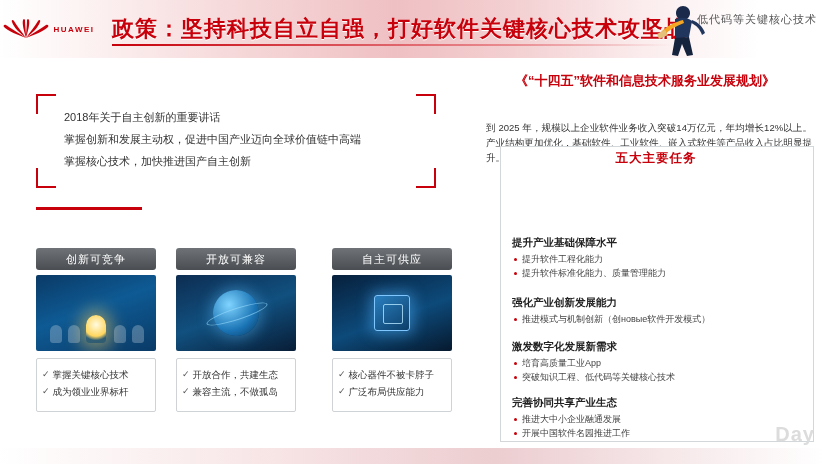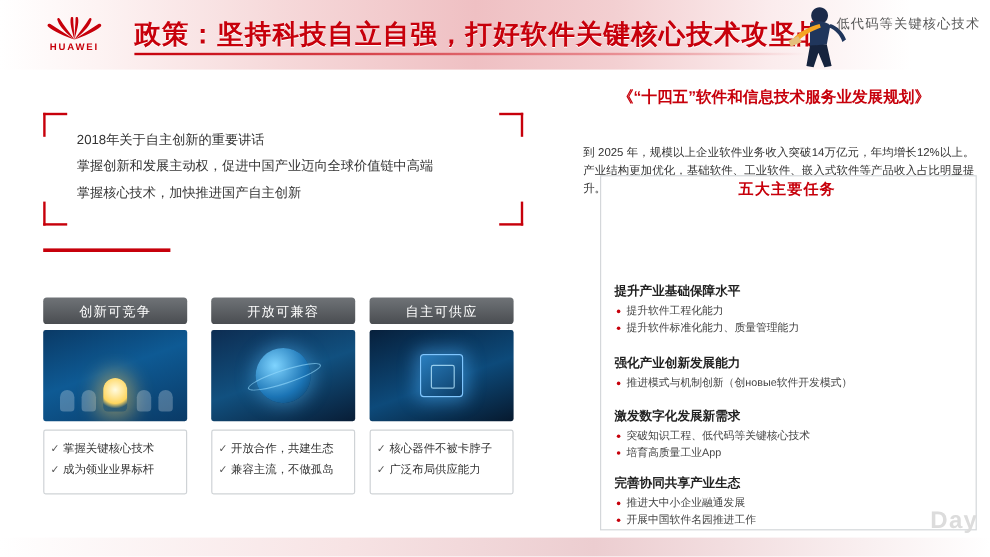--- a/index.html
+++ b/index.html
@@ -11,22 +11,22 @@
     position:relative;
   }
   .slide{position:relative;width:825px;height:464px;overflow:hidden;background:#fff;}
 
   
   .header{
     position:absolute;left:0;top:0;width:825px;height:58px;
     background:linear-gradient(90deg,#ffffff 0%,#fdf3f3 10%,#f6d9da 28%,#efc0c3 48%,#f3cfd1 62%,#fbeced 78%,#ffffff 92%);
   }
   .header-logo{
-    position:absolute;left:16px;top:10px;width:92px;height:38px;
-    display:flex;flex-direction:column;align-items:center;justify-content:center;
+    position:absolute;left:0;top:10px;width:92px;height:38px;
+    display:flex;flex-direction:row;align-items:center;justify-content:center;
   }
   .logo-mark{
     width:56px;height:20px;position:relative;
   }
   .logo-text{
     font-size:8px;letter-spacing:1.5px;color:#c7000b;font-weight:bold;margin-top:1px;
   }
   .header-title{
     position:absolute;left:112px;top:14px;
     font-size:22px;font-weight:bold;color:#c7000b;
@@ -61,21 +61,21 @@
 
   .underline-red{
     position:absolute;left:36px;top:207px;width:106px;height:3px;background:#c7000b;
   }
 
   
   .cards{position:absolute;left:36px;top:248px;width:392px;height:178px;}
   .card{position:absolute;top:0;width:120px;}
   .card.c1{left:0;}
   .card.c2{left:140px;}
-  .card.c3{left:272px;}
+  .card.c3{left:296px;}
   .card-head{
     height:22px;border-radius:3px;
     background:linear-gradient(180deg,#6f7377,#4a4d51);
     color:#fff;font-size:11px;display:flex;align-items:center;justify-content:center;
     letter-spacing:1px;
   }
   .card-img{
     margin-top:5px;height:76px;border-radius:2px;overflow:hidden;position:relative;
   }
   .img-bulbs{background:linear-gradient(160deg,#0a3a66 0%,#0e5a94 45%,#0a3a66 100%);}
@@ -249,22 +249,22 @@
     <div class="task-b">提升软件标准化能力、质量管理能力</div>
   </div>
 
   <div class="task" style="top:296px;">
     <div class="task-h">强化产业创新发展能力</div>
     <div class="task-b">推进模式与机制创新（创новые软件开发模式）</div>
   </div>
 
   <div class="task" style="top:340px;">
     <div class="task-h">激发数字化发展新需求</div>
+    <div class="task-b">培育高质量工业App</div>
     <div class="task-b">突破知识工程、低代码等关键核心技术</div>
-    <div class="task-b">培育高质量工业App</div>
   </div>
 
   <div class="task" style="top:396px;">
     <div class="task-h">完善协同共享产业生态</div>
     <div class="task-b">推进大中小企业融通发展</div>
     <div class="task-b">开展中国软件名园推进工作</div>
   </div>
 
   <div class="footer-brand">Day</div>
   <div class="footer-sub">华为软件产业峰会</div>

